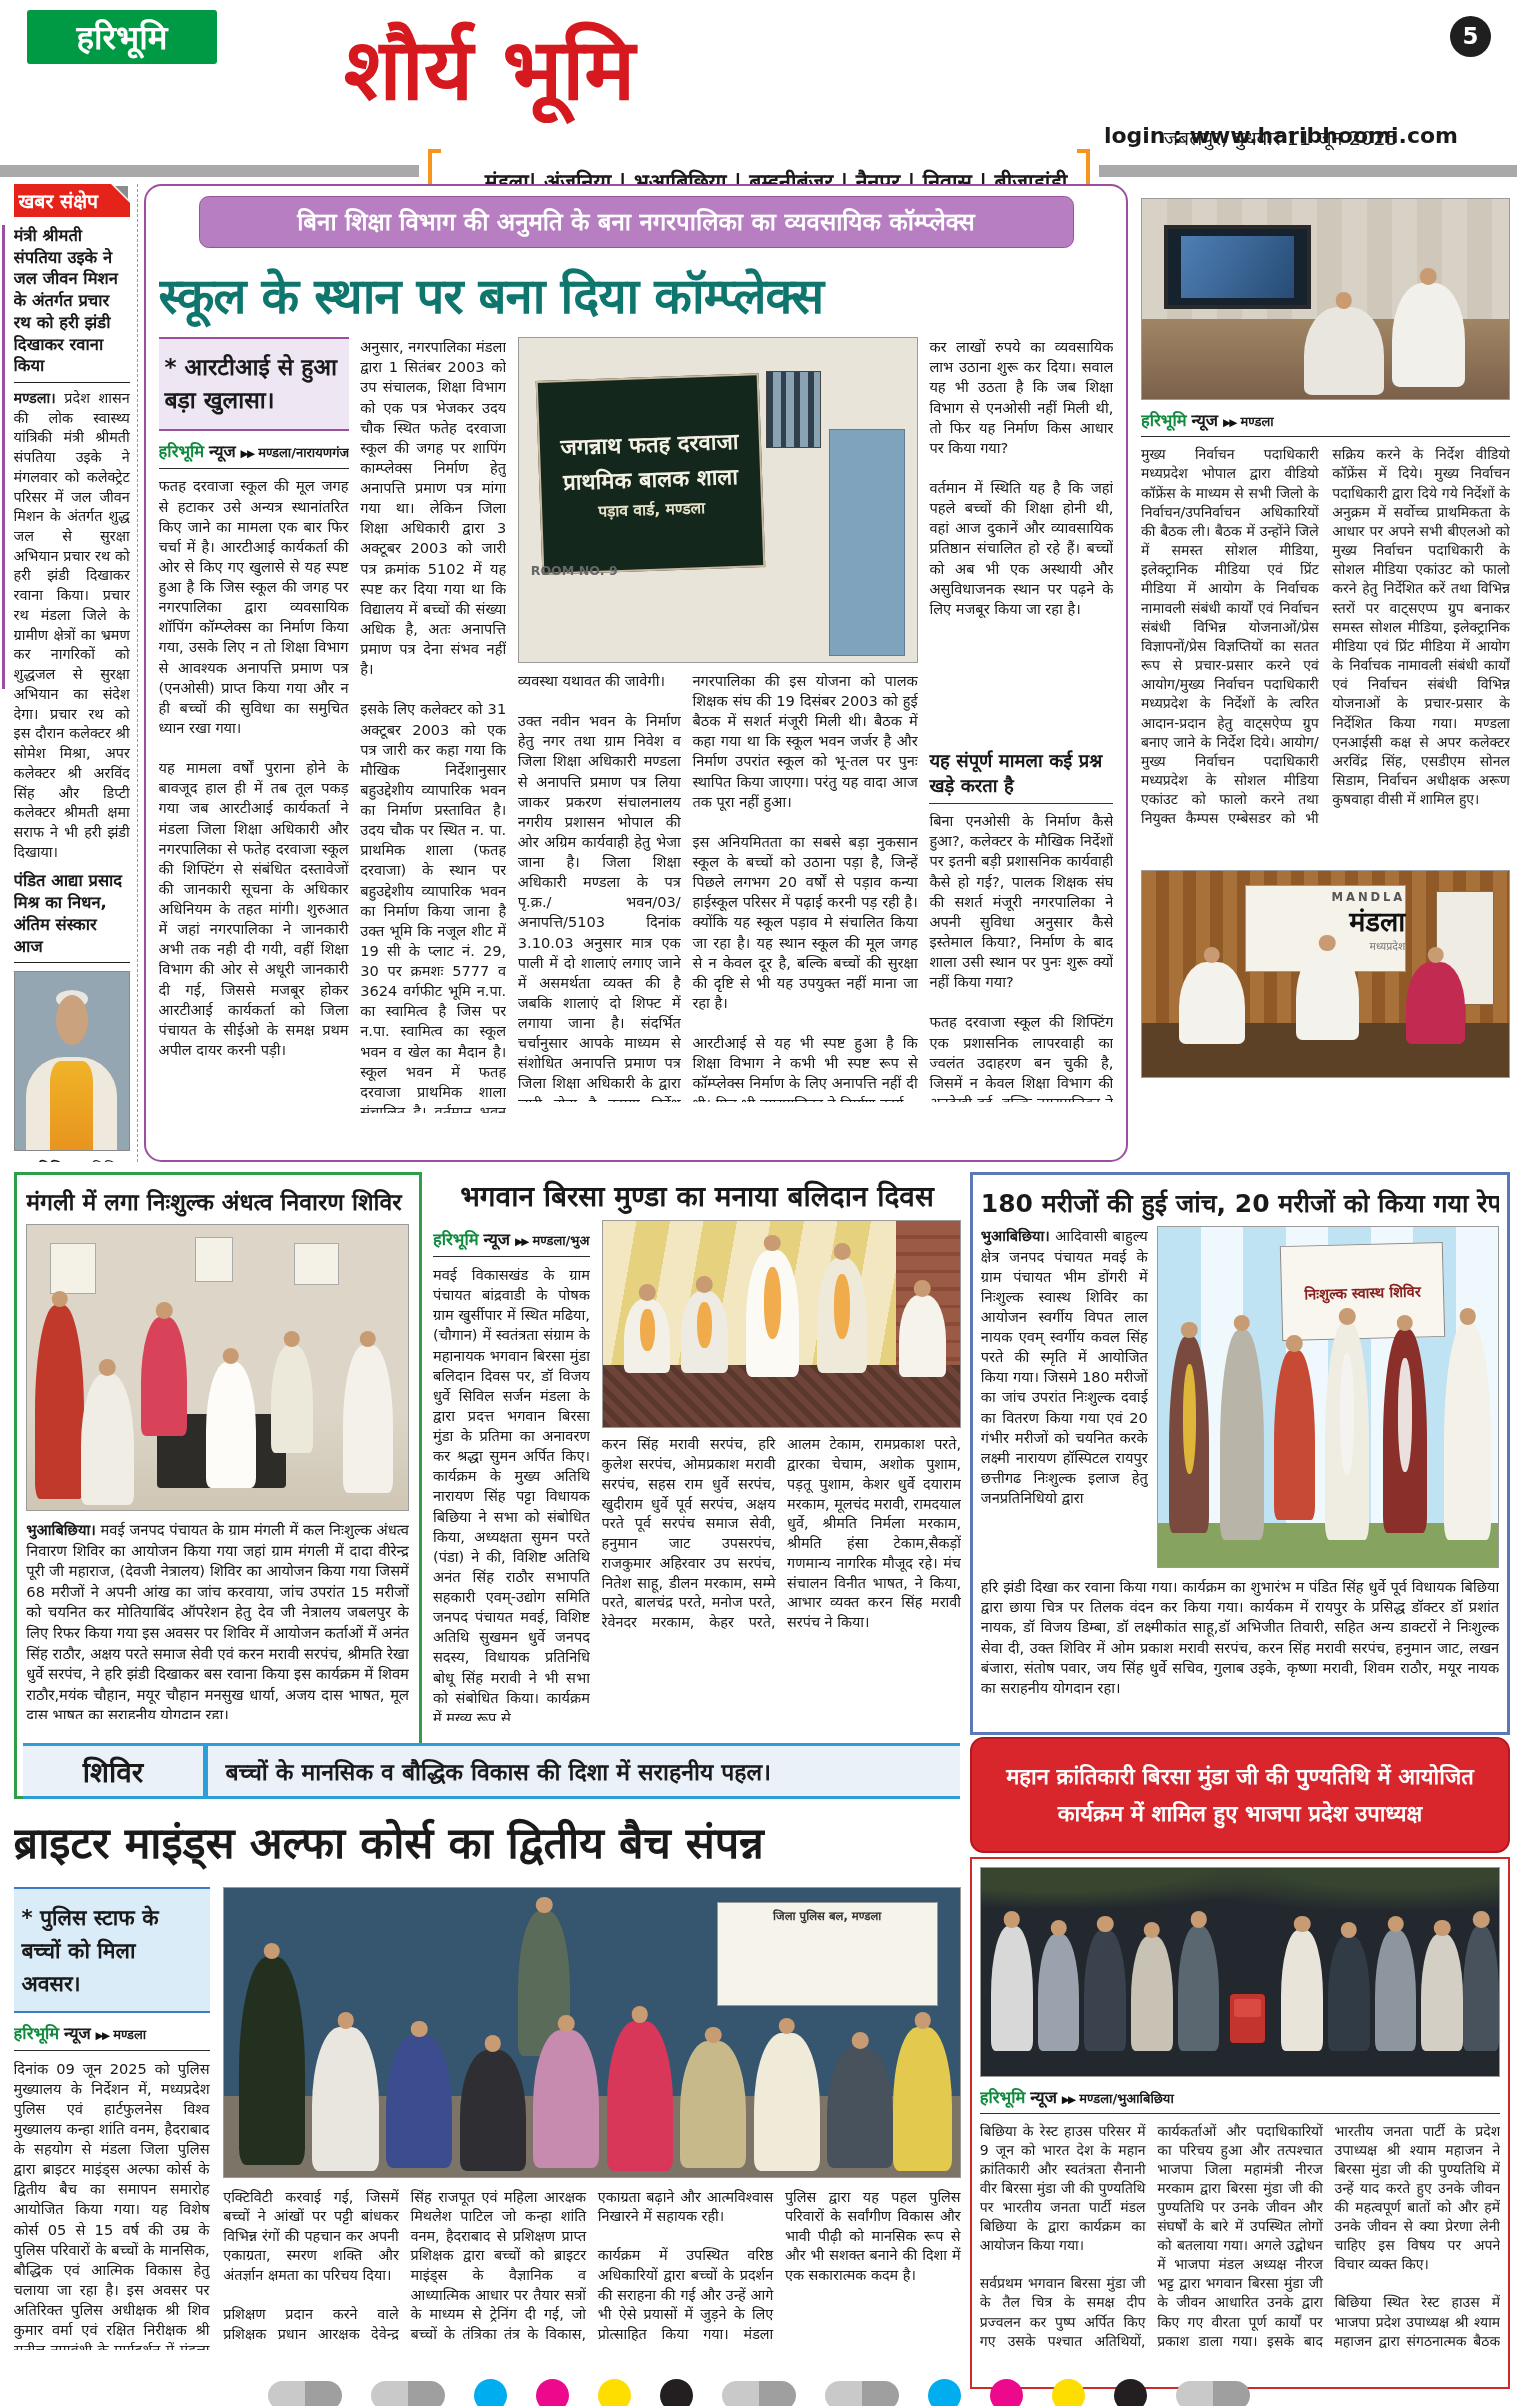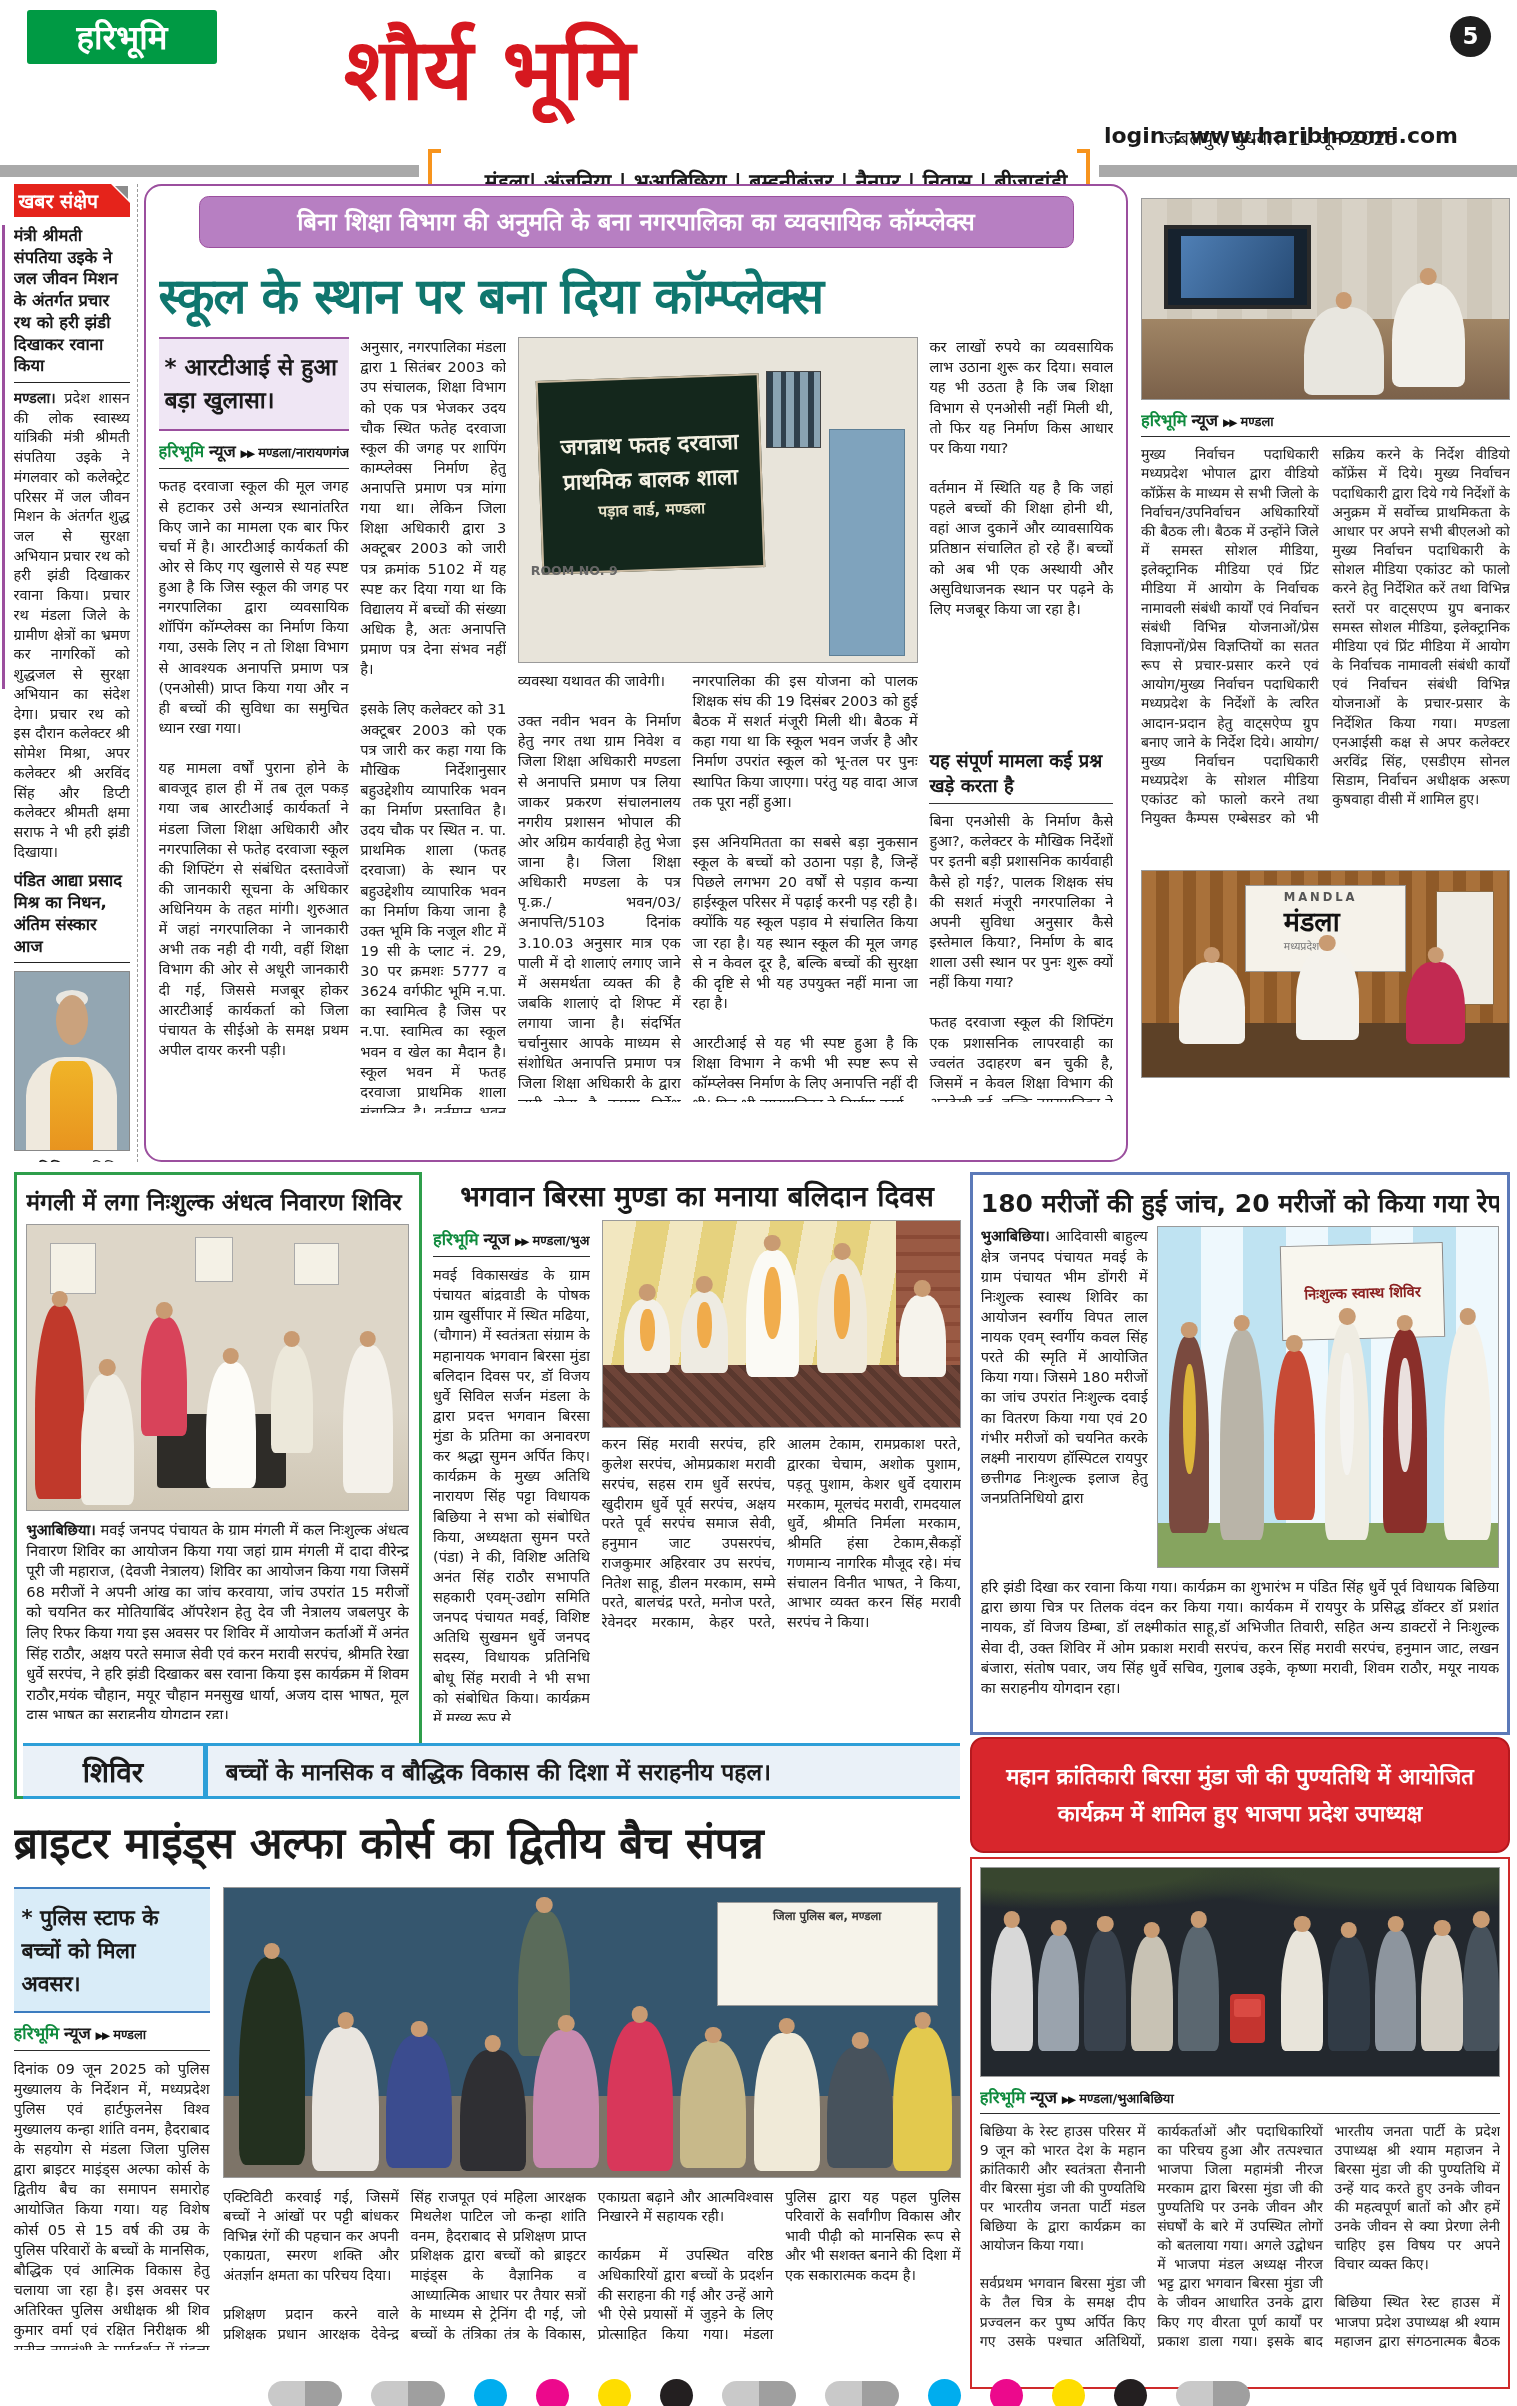--- a/index.html
+++ b/index.html
@@ -88,21 +88,21 @@
   .e-headline { font-size:27px; font-weight:800; line-height:1.5; text-align:center; }
   .photo-vc { height:202px; margin-top:7.8px;
               background:repeating-linear-gradient(90deg,#d8d2c6 0 25px,#cfc8ba 25px 50px); }
   .vc-table { position:absolute; bottom:0; left:0; right:0; height:40%; background:linear-gradient(#a08565,#7b614a); }
   .vc-screen { position:absolute; left:6%; top:13%; width:40%; height:42%; background:#16222e; border:4.9px solid #2a2a2a; }
   .vc-inner { position:absolute; inset:9%; background:linear-gradient(120deg,#4f7fb5,#274b75); }
   .e-body { column-count:2; column-gap:13.6px; height:415px; font-size:14px; line-height:1.37;
             text-align:justify; overflow:hidden; white-space:pre-line; }
   .photo-mandla { height:208px; margin-top:9.7px;
               background:repeating-linear-gradient(90deg,#a9713a 0 13.6px,#8f5a28 13.6px 27px); }
-  .m-sign { position:absolute; left:28%; top:7%; width:44%; height:42%; background:#f5f2ea; border:1.9px solid #999; text-align:left; padding-top:3.9px;padding-left:38px; }
+  .m-sign { position:absolute; left:28%; top:7%; width:44%; height:42%; background:#f5f2ea; border:1.9px solid #999; text-align:right; padding-top:3.9px; }
   .m-en { font-size:11.6px; letter-spacing:2.9px; color:#555; font-weight:bold; }
   .m-hi { font-size:27px; font-weight:800; color:#111; line-height:1.3; }
   .m-sub { font-size:10.7px; color:#777; }
   .m-table { position:absolute; bottom:0; left:0; right:0; height:26%; background:#5d4127; }
   .m-door { position:absolute; right:4%; top:10%; width:16%; height:55%; background:#efece4; border:1.9px solid #8d6b43; }
 
   
   #eyecamp { left:13.6px; top:1172px; width:408px; height:627px; border:3.9px solid #2f9e4b; padding:5.8px 9.7px; overflow:hidden; background:#fff; }
   .g-headline { font-size:23px; font-weight:800; white-space:nowrap; overflow:hidden; padding:3.9px 0 7.8px; }
   .photo-eye { height:287px; background:linear-gradient(#ddd6c8 65%,#cfc6b4); }

